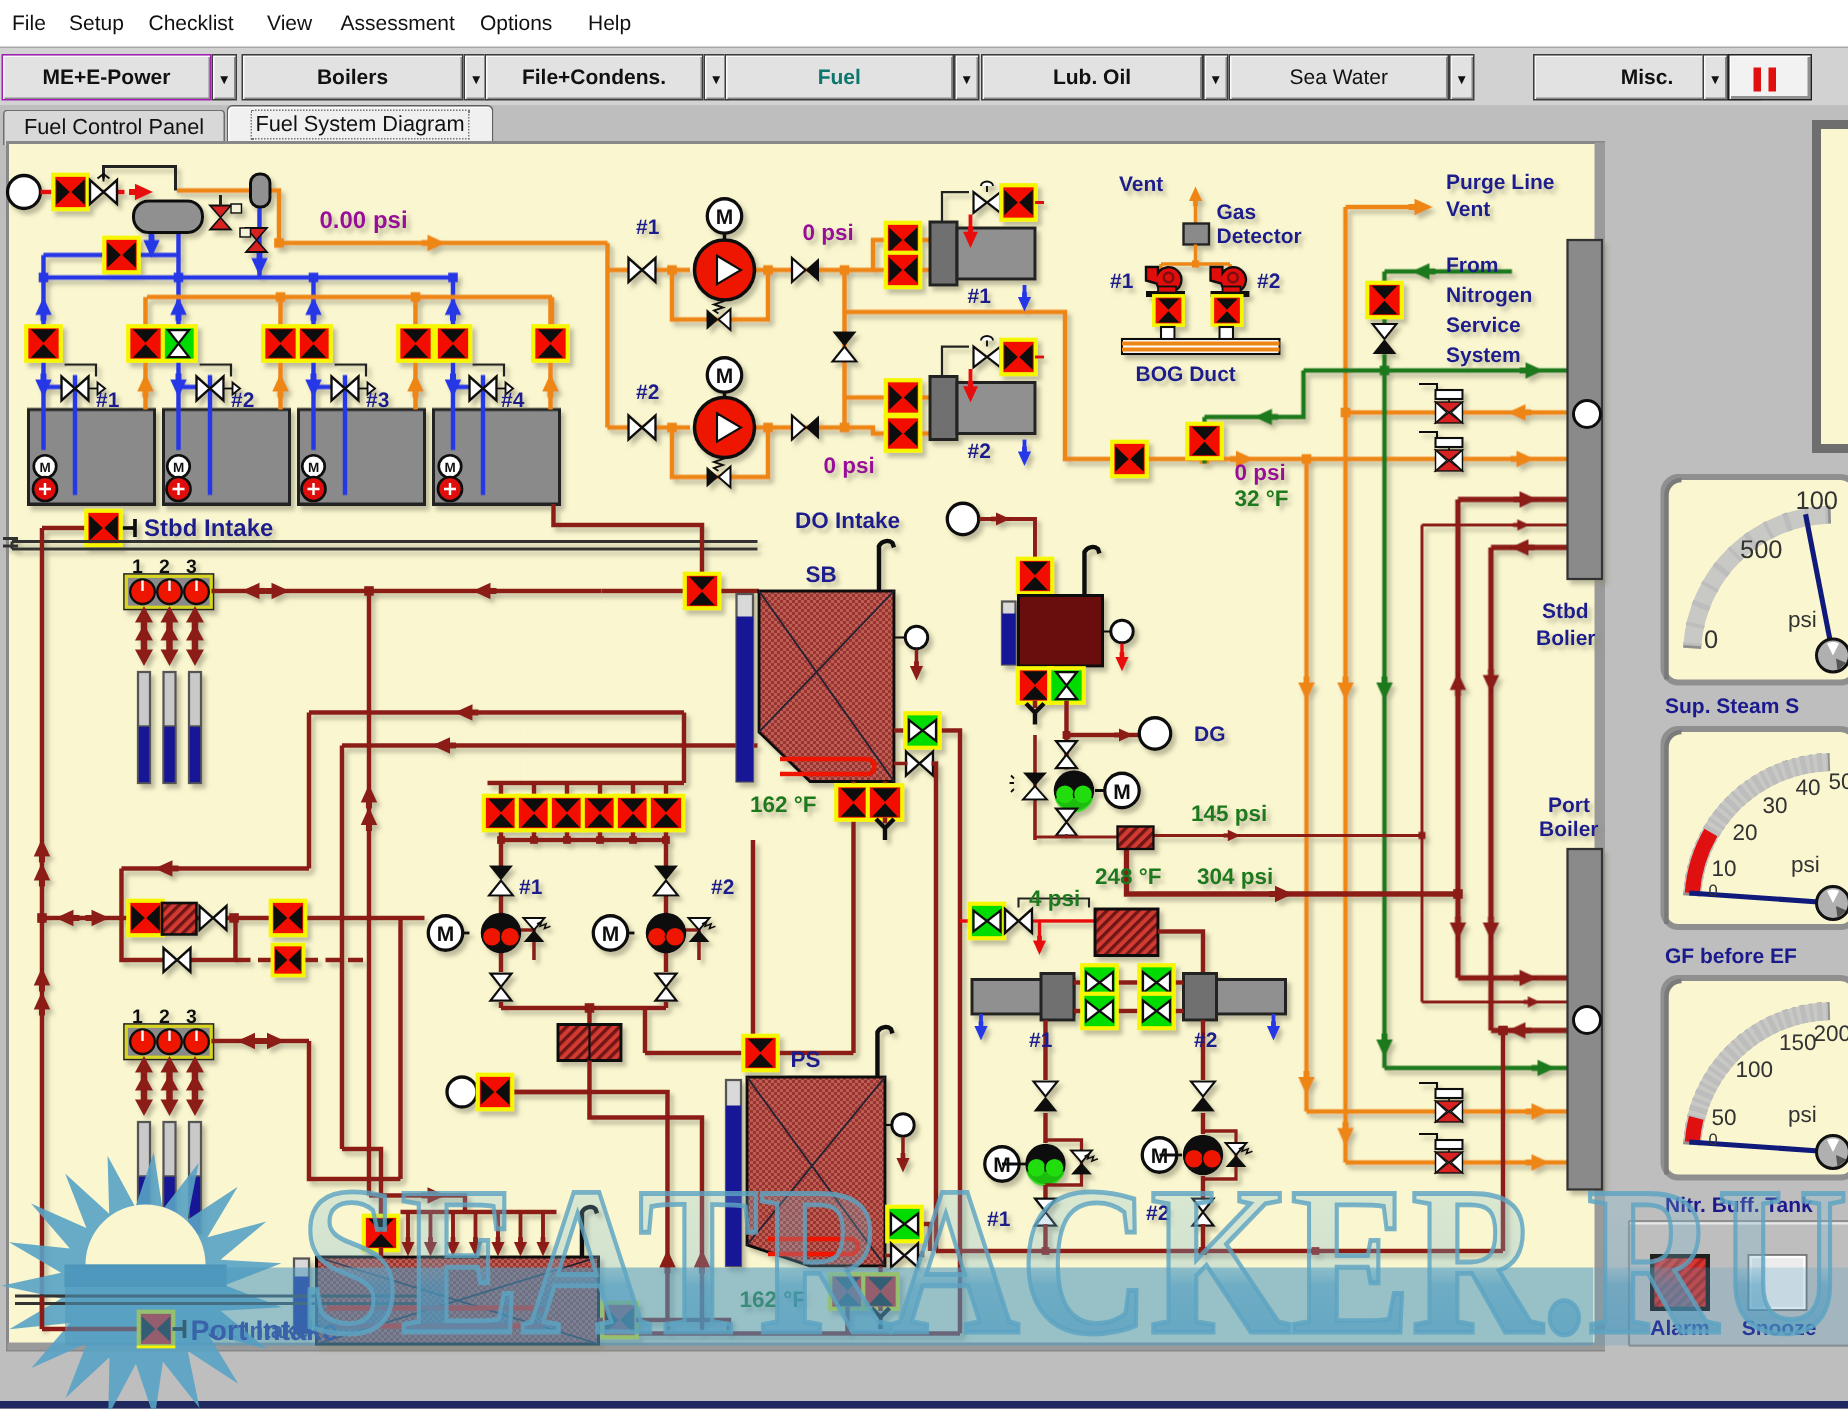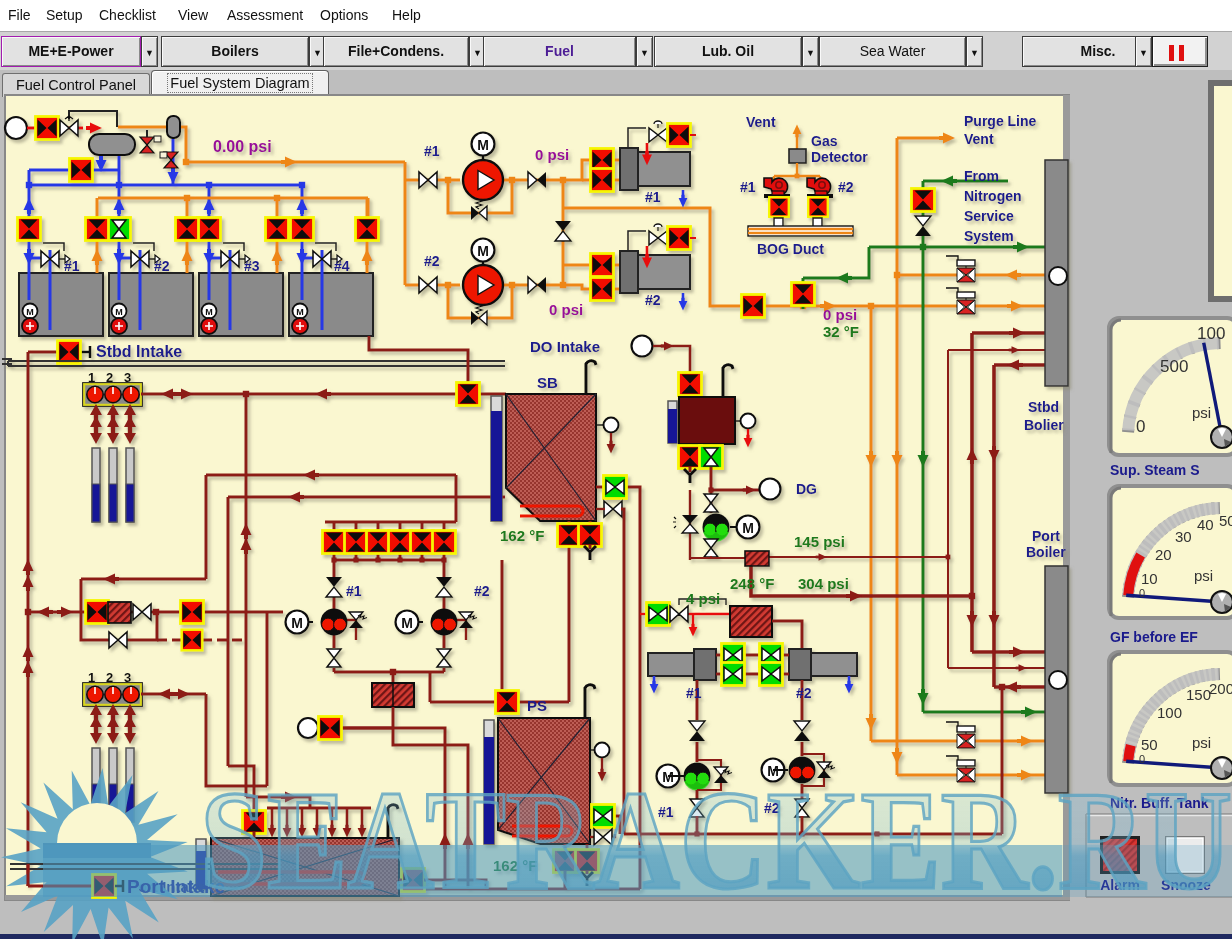--- a/index.html
+++ b/index.html
@@ -11,21 +11,21 @@
 <div class="abs" style="left:227px;top:7px;font-size:14px;color:#111;">Assessment</div>
 <div class="abs" style="left:320px;top:7px;font-size:14px;color:#111;">Options</div>
 <div class="abs" style="left:392px;top:7px;font-size:14px;color:#111;">Help</div>
 <div class="abs" style="left:0;top:32px;width:1232px;height:38px;background:#d2d2d2;"></div>
 <div class="abs" style="left:1px;top:36px;width:138px;height:29px;background:#e2e2e2;border:1px solid #a21caf;box-shadow:inset 1px 1px 0 #fafafa,inset -1px -1px 0 #8a8a8a;font-size:14px;font-weight:bold;color:#111;text-align:center;line-height:28px;">ME+E-Power</div>
 <div class="abs" style="left:141px;top:36px;width:15px;height:29px;background:#e2e2e2;border:1px solid #3c3c3c;box-shadow:inset 1px 1px 0 #fafafa,inset -1px -1px 0 #8a8a8a;font-size:14px;font-weight:bold;color:#111;text-align:center;line-height:28px;"><span style="font-size:9px;">▼</span></div>
 <div class="abs" style="left:161px;top:36px;width:146px;height:29px;background:#e2e2e2;border:1px solid #3c3c3c;box-shadow:inset 1px 1px 0 #fafafa,inset -1px -1px 0 #8a8a8a;font-size:14px;font-weight:bold;color:#111;text-align:center;line-height:28px;">Boilers</div>
 <div class="abs" style="left:309px;top:36px;width:15px;height:29px;background:#e2e2e2;border:1px solid #3c3c3c;box-shadow:inset 1px 1px 0 #fafafa,inset -1px -1px 0 #8a8a8a;font-size:14px;font-weight:bold;color:#111;text-align:center;line-height:28px;"><span style="font-size:9px;">▼</span></div>
 <div class="abs" style="left:323px;top:36px;width:144px;height:29px;background:#e2e2e2;border:1px solid #3c3c3c;box-shadow:inset 1px 1px 0 #fafafa,inset -1px -1px 0 #8a8a8a;font-size:14px;font-weight:bold;color:#111;text-align:center;line-height:28px;">File+Condens.</div>
 <div class="abs" style="left:469px;top:36px;width:15px;height:29px;background:#e2e2e2;border:1px solid #3c3c3c;box-shadow:inset 1px 1px 0 #fafafa,inset -1px -1px 0 #8a8a8a;font-size:14px;font-weight:bold;color:#111;text-align:center;line-height:28px;"><span style="font-size:9px;">▼</span></div>
-<div class="abs" style="left:483px;top:36px;width:151px;height:29px;background:#e2e2e2;border:1px solid #3c3c3c;box-shadow:inset 1px 1px 0 #fafafa,inset -1px -1px 0 #8a8a8a;font-size:14px;font-weight:bold;color:#4c1d95;text-align:center;line-height:28px;">Fuel</div>
+<div class="abs" style="left:483px;top:36px;width:151px;height:29px;background:#e2e2e2;border:1px solid #3c3c3c;box-shadow:inset 1px 1px 0 #fafafa,inset -1px -1px 0 #8a8a8a;font-size:14px;font-weight:bold;color:#0f766e;text-align:center;line-height:28px;">Fuel</div>
 <div class="abs" style="left:636px;top:36px;width:15px;height:29px;background:#e2e2e2;border:1px solid #3c3c3c;box-shadow:inset 1px 1px 0 #fafafa,inset -1px -1px 0 #8a8a8a;font-size:14px;font-weight:bold;color:#111;text-align:center;line-height:28px;"><span style="font-size:9px;">▼</span></div>
 <div class="abs" style="left:654px;top:36px;width:146px;height:29px;background:#e2e2e2;border:1px solid #3c3c3c;box-shadow:inset 1px 1px 0 #fafafa,inset -1px -1px 0 #8a8a8a;font-size:14px;font-weight:bold;color:#111;text-align:center;line-height:28px;">Lub. Oil</div>
 <div class="abs" style="left:802px;top:36px;width:15px;height:29px;background:#e2e2e2;border:1px solid #3c3c3c;box-shadow:inset 1px 1px 0 #fafafa,inset -1px -1px 0 #8a8a8a;font-size:14px;font-weight:bold;color:#111;text-align:center;line-height:28px;"><span style="font-size:9px;">▼</span></div>
 <div class="abs" style="left:819px;top:36px;width:145px;height:29px;background:#e2e2e2;border:1px solid #3c3c3c;box-shadow:inset 1px 1px 0 #fafafa,inset -1px -1px 0 #8a8a8a;font-size:14px;font-weight:normal;color:#111;text-align:center;line-height:28px;">Sea Water</div>
 <div class="abs" style="left:966px;top:36px;width:15px;height:29px;background:#e2e2e2;border:1px solid #3c3c3c;box-shadow:inset 1px 1px 0 #fafafa,inset -1px -1px 0 #8a8a8a;font-size:14px;font-weight:bold;color:#111;text-align:center;line-height:28px;"><span style="font-size:9px;">▼</span></div>
 <div class="abs" style="left:1022px;top:36px;width:150px;height:29px;background:#e2e2e2;border:1px solid #3c3c3c;box-shadow:inset 1px 1px 0 #fafafa,inset -1px -1px 0 #8a8a8a;font-size:14px;font-weight:bold;color:#111;text-align:center;line-height:28px;">Misc.</div>
 <div class="abs" style="left:1135px;top:36px;width:15px;height:29px;background:#e2e2e2;border:1px solid #3c3c3c;box-shadow:inset 1px 1px 0 #fafafa,inset -1px -1px 0 #8a8a8a;font-size:14px;font-weight:bold;color:#111;text-align:center;line-height:28px;"><span style="font-size:9px;">▼</span></div>
 <div class="abs" style="left:1152px;top:36px;width:54px;height:29px;background:#f2f2f2;border:1px solid #202020;box-shadow:inset 1px 1px 0 #ffffff,inset -2px -2px 0 #909090;"></div>
 <div class="abs" style="left:1169px;top:45px;width:5px;height:16px;background:#e01010;"></div>
 <div class="abs" style="left:1179px;top:45px;width:5px;height:16px;background:#e01010;"></div>

